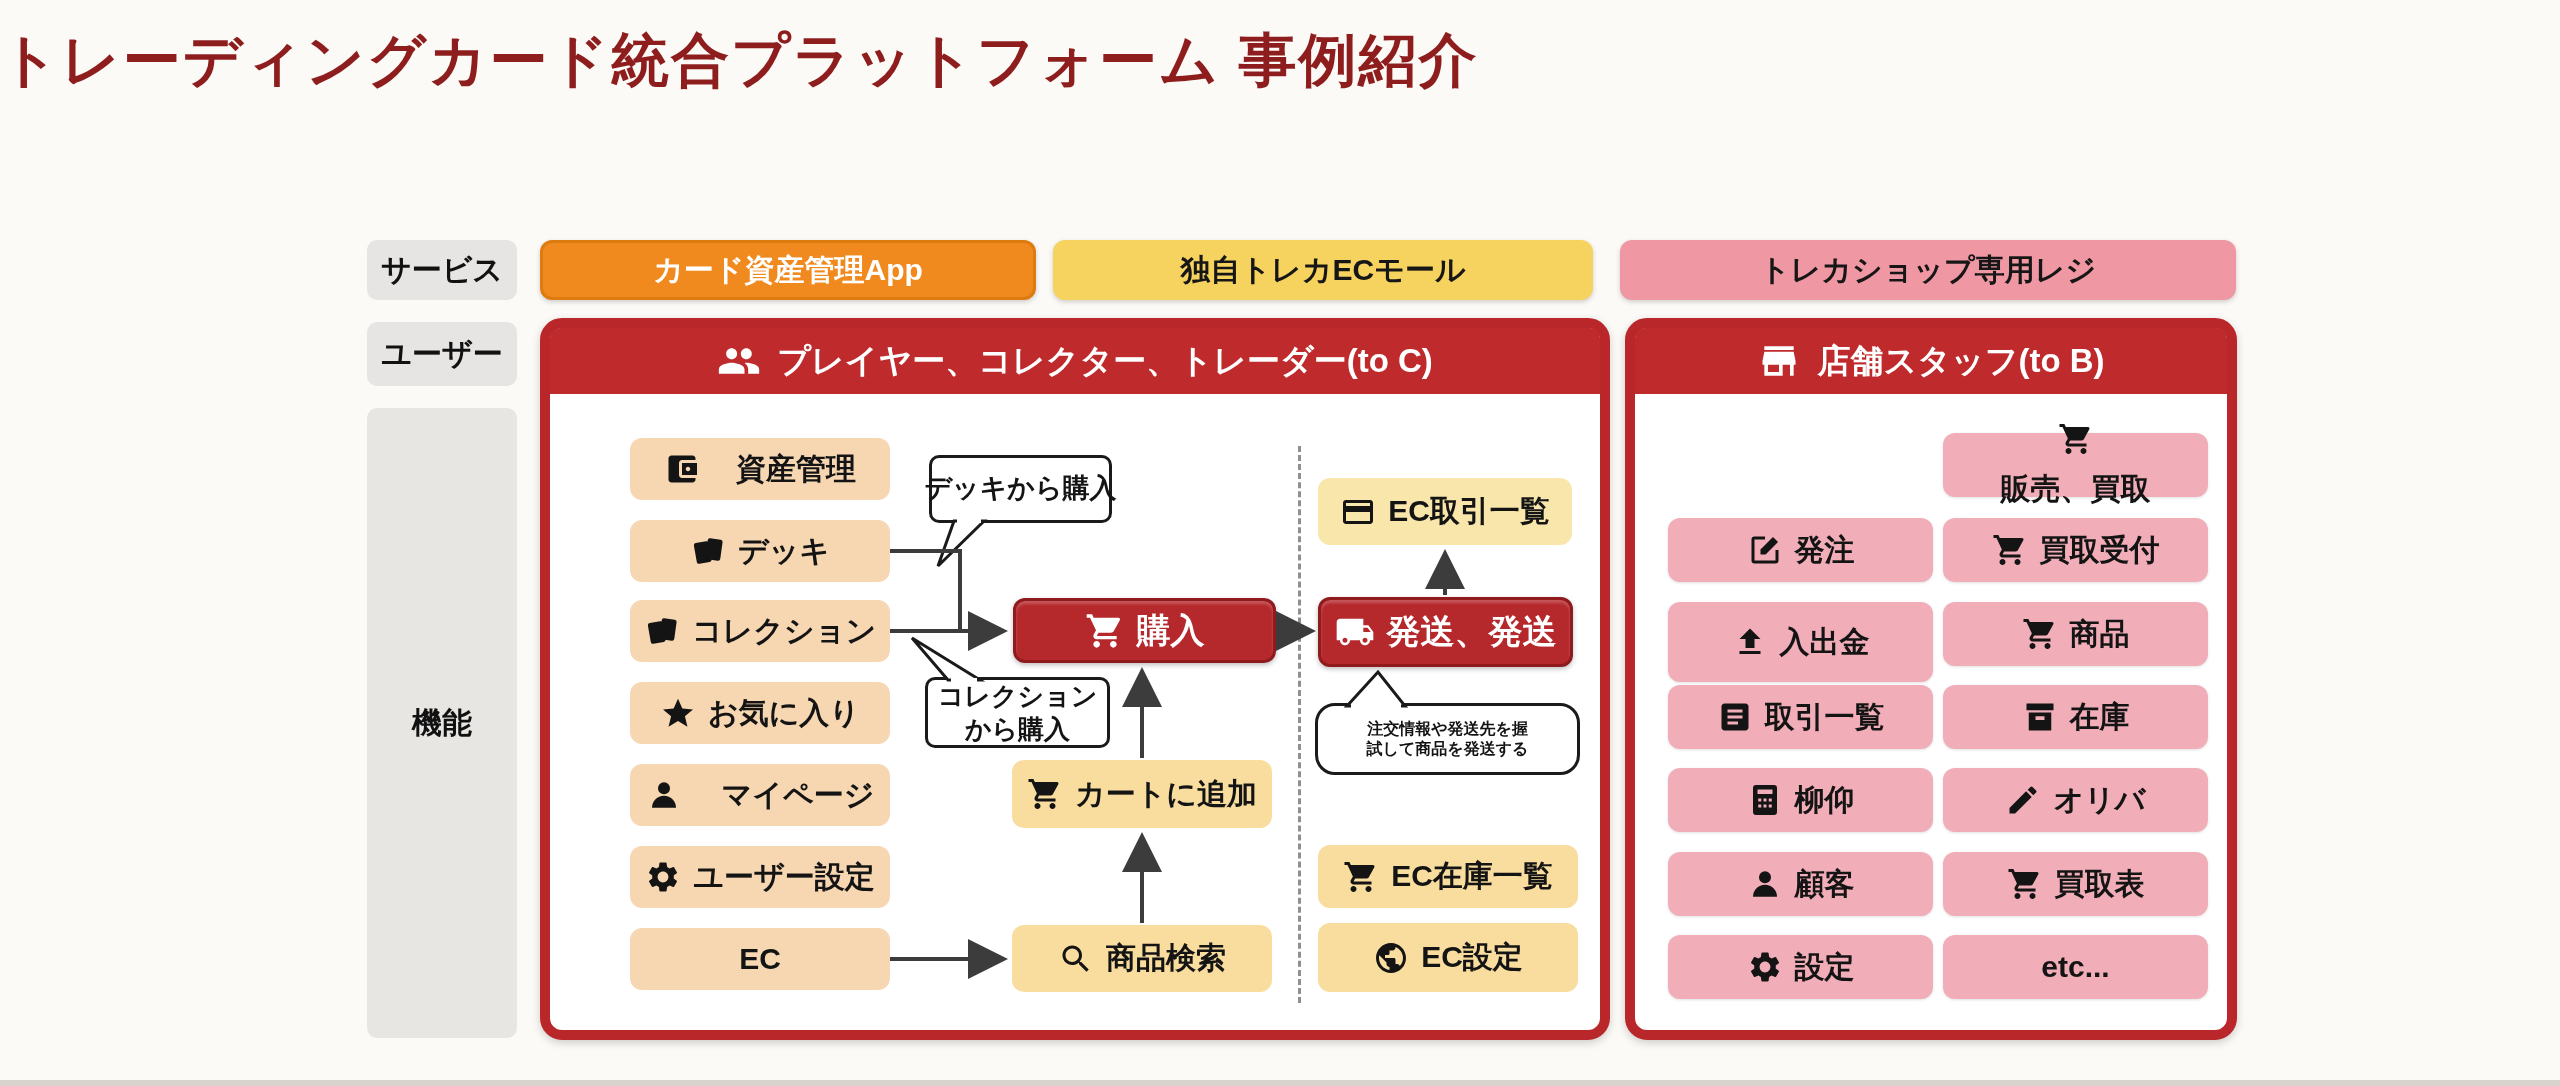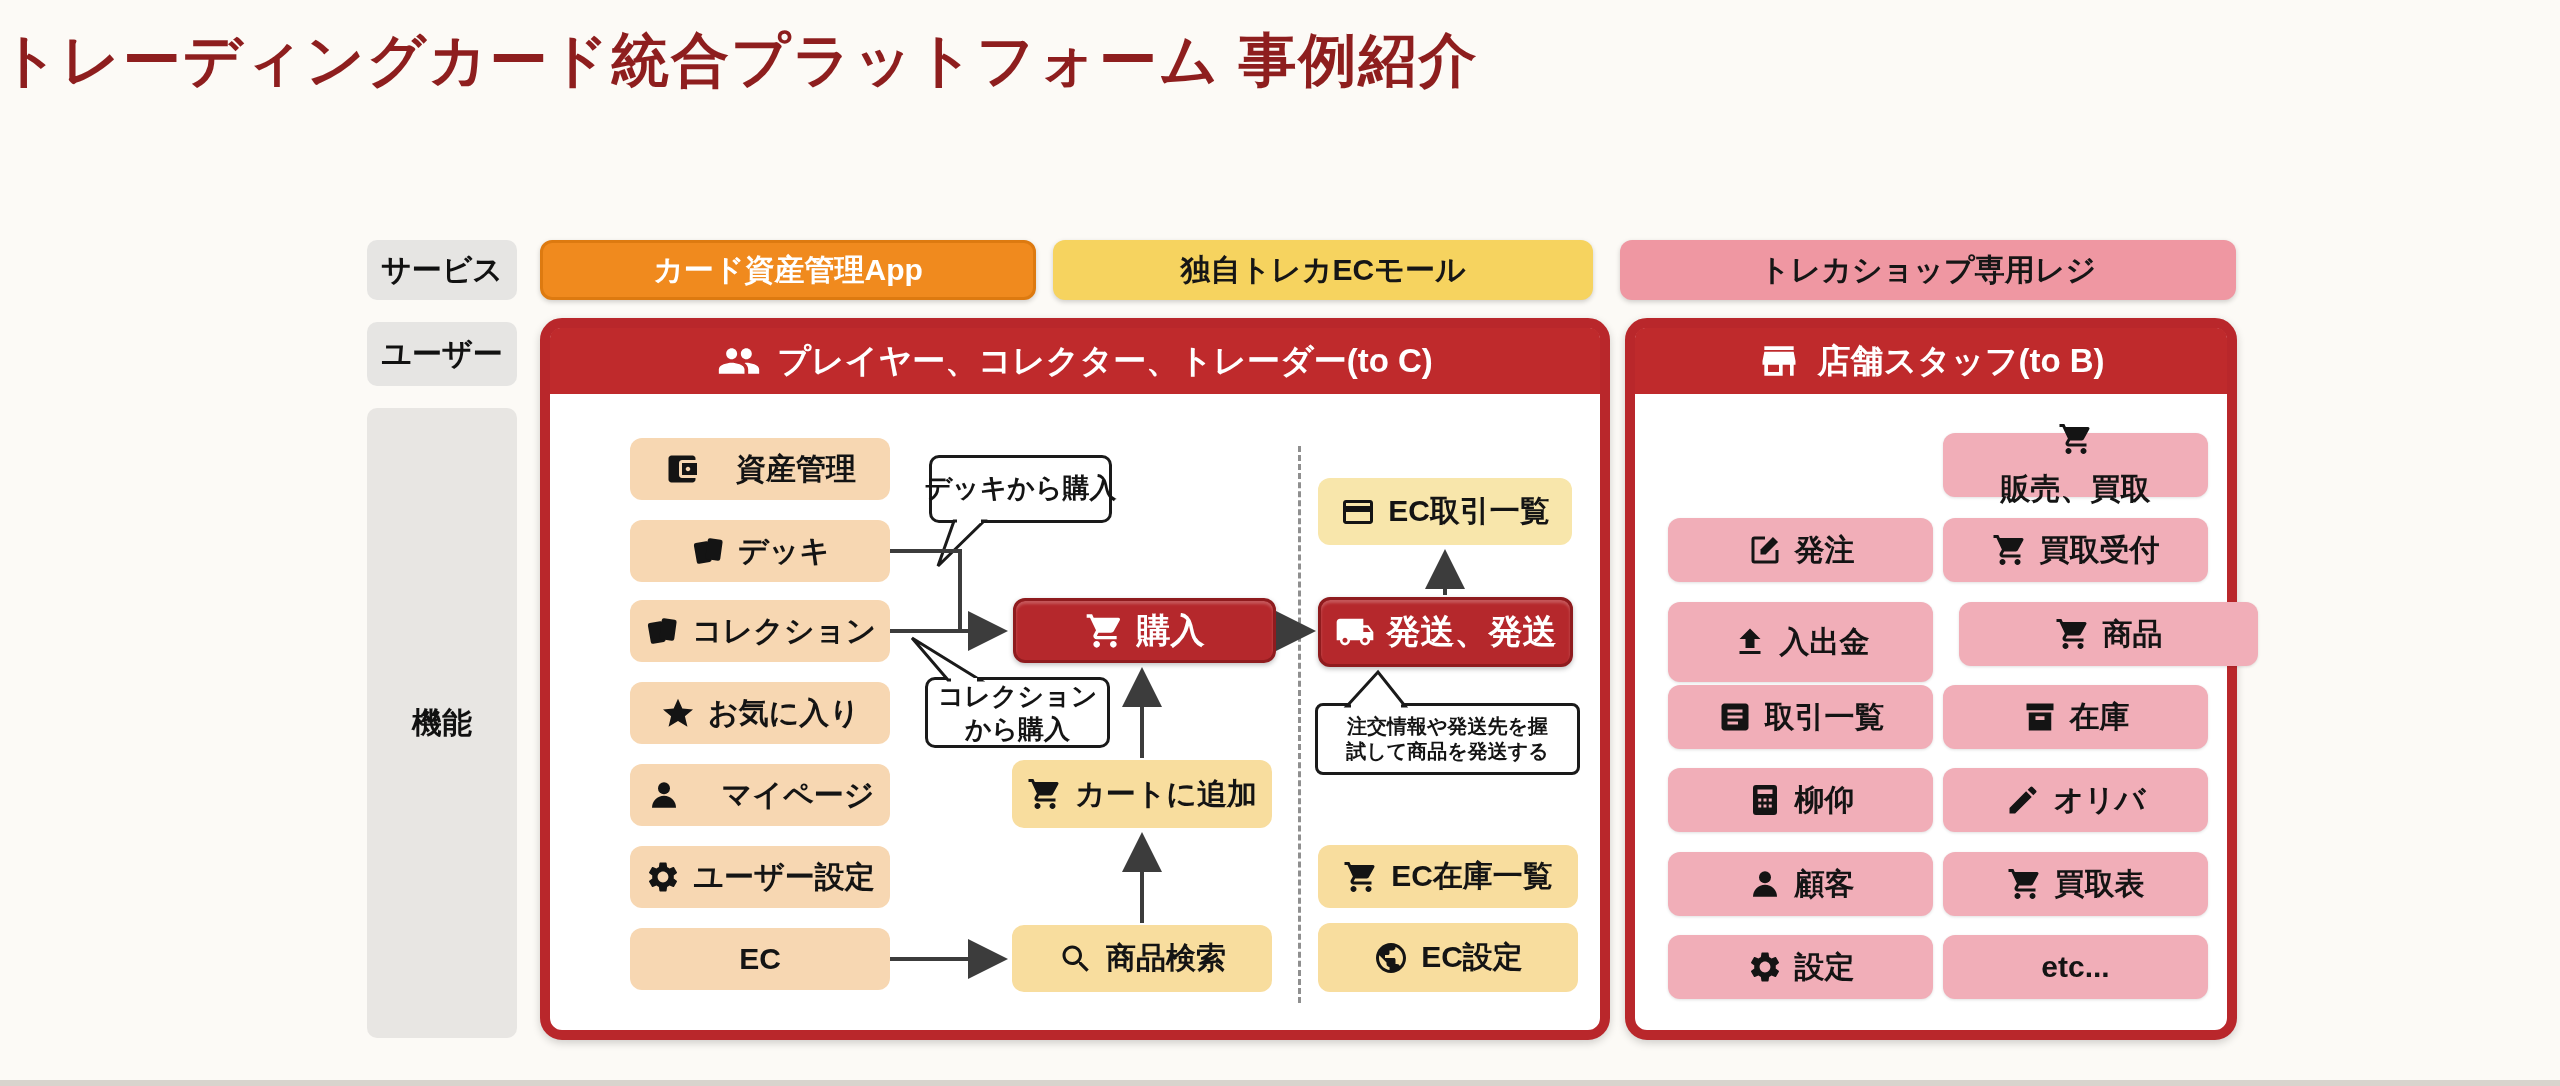--- a/index.html
+++ b/index.html
@@ -26,21 +26,21 @@
   .peach{background:#f7d7b2;}
   .lyellow{background:#f8dd9e;}
   .pyellow{background:#f8e6ab;}
   .pink{background:#f1aeb8;box-shadow:0 1px 3px rgba(0,0,0,.12);}
   .rednode{background:#b5282c;border:3px solid #8f1b1e;color:#fff;font-size:34px;
            box-shadow:inset 0 3px 3px rgba(255,255,255,.22), 0 2px 5px rgba(0,0,0,.25);}
   .rednode .icon svg{width:40px;height:40px;fill:#fff;}
   .bubble{position:absolute;background:#fff;border:3px solid #1a1a1a;border-radius:10px;display:flex;
           flex-direction:column;align-items:center;justify-content:center;font-size:27px;font-weight:bold;
           line-height:1.25;box-sizing:border-box;white-space:nowrap;}
-  .note{font-size:20px;border-radius:8px;}
+  .note{font-size:16px;border-radius:20px;}
   .divider{position:absolute;border-left:3px dashed #8f8f8f;width:0;}
   .overlay{position:absolute;left:0;top:0;width:100%;height:100%;pointer-events:none;z-index:5;}
 </style>
 </head>
 <body>
 
 <div class="stage">
 
   <div class="title">トレーディングカード統合プラットフォーム 事例紹介</div>
 
@@ -251,21 +251,21 @@
       <span>買取受付</span>
     </div>
     <div class="node pink" style="left:33px;top:274px;width:265px;height:80px;">
       <span class="icon">
           <svg viewBox="0 0 24 24">
             <path d="M9 16h6v-6h4l-7-7-7 7h4zm-4 2h14v2H5z"></path>
           </svg>
         </span>
       <span>入出金</span>
     </div>
-    <div class="node pink" style="left:324px;top:274px;width:299px;height:64px;">
+    <div class="node pink" style="left:308px;top:274px;width:265px;height:64px;">
       <span class="icon">
           <svg viewBox="0 0 24 24">
             <path d="M7 18c-1.1 0-1.99.9-1.99 2S5.9 22 7 22s2-.9 2-2-.9-2-2-2zM1 2v2h2l3.6 7.59-1.35 2.45c-.16.28-.25.61-.25.96 0 1.1.9 2 2 2h12v-2H7.42c-.14 0-.25-.11-.25-.25l.03-.12.9-1.63h7.45c.75 0 1.41-.41 1.75-1.03l3.58-6.49A1 1 0 0 0 20 4H5.21l-.94-2H1zm16 16c-1.1 0-1.99.9-1.99 2s.89 2 1.99 2 2-.9 2-2-.9-2-2-2z"></path>
           </svg>
         </span>
       <span>商品</span>
     </div>
     <div class="node pink" style="left:33px;top:357px;width:265px;height:64px;">
       <span class="icon">
           <svg viewBox="0 0 24 24">

